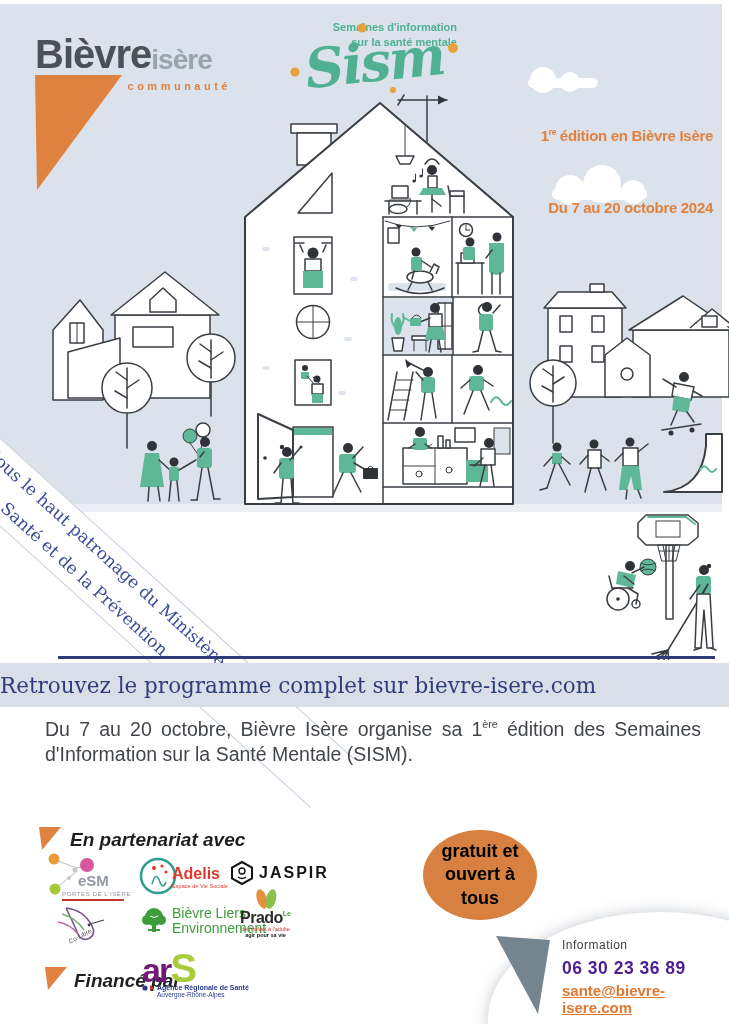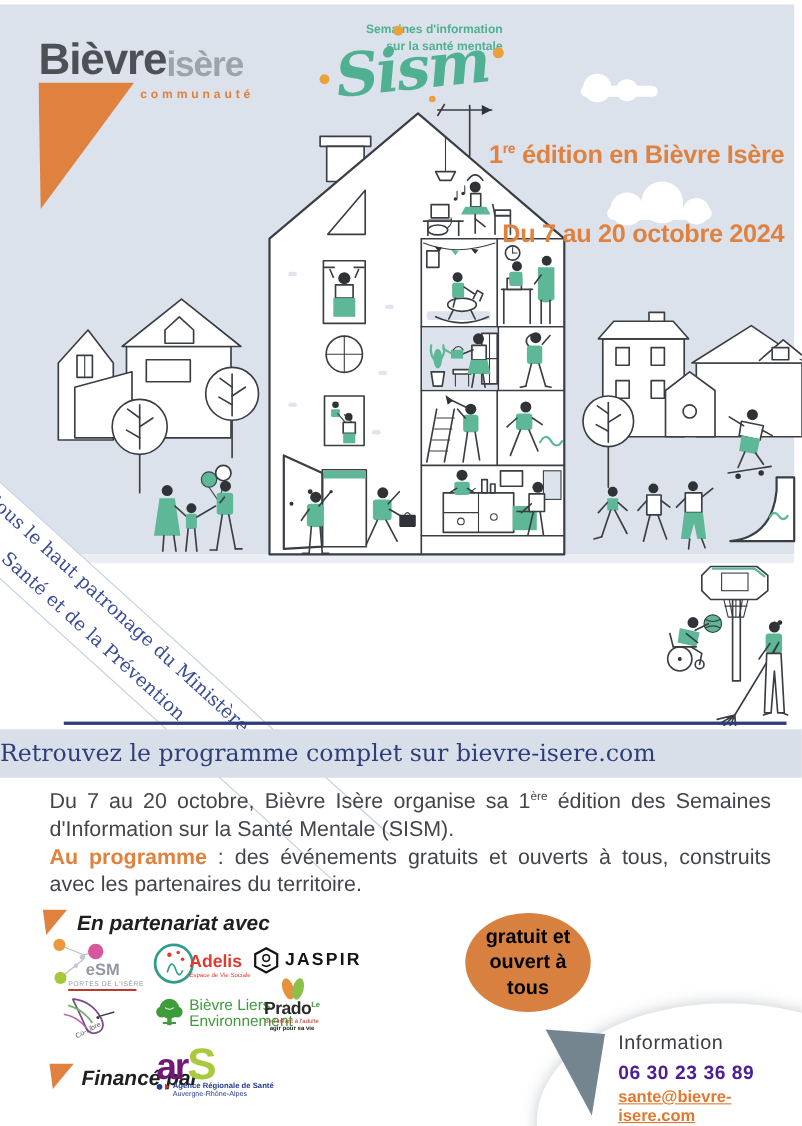--- a/index.html
+++ b/index.html
@@ -10,26 +10,26 @@
   .ow{fill:#ffffff;stroke:#3a3e43;stroke-width:1.5;stroke-linejoin:round}
   .ow2{fill:#ffffff;stroke:#3a3e43;stroke-width:2;stroke-linejoin:round}
   .thin{stroke:#3a3e43;fill:none;stroke-width:1;stroke-linecap:round}
   .g{fill:#5eb897}
   .gs{stroke:#5eb897;fill:none;stroke-width:2;stroke-linecap:round}
   .h{fill:#2f3337}
   .spk{fill:#dfe5ee}
   
   .abs{position:absolute}
   #brand-bold{font-weight:800;color:#4b5157;font-size:40px;letter-spacing:-1px;line-height:1}
-  #brand-light{font-weight:600;color:#9ba3ab;font-size:32px;letter-spacing:-1px;line-height:1}
+  #brand-light{font-weight:600;color:#9ba3ab;font-size:28px;letter-spacing:-1px;line-height:1}
   #brand-sub{font-weight:700;color:#e0823f;font-size:11px;letter-spacing:3.5px;}
   .sism-word{font-family:"DejaVu Serif",serif;font-style:italic;font-weight:700;font-size:54px;
              color:#4fb192;letter-spacing:-2px;transform:rotate(-6deg)}
   .sism-tag{font-weight:700;font-size:11px;line-height:1.35;color:#4fb192;text-align:right}
-  .headline{font-weight:700;color:#e0823f;font-size:23px;text-align:right;letter-spacing:-0.3px}
+  .headline{font-weight:700;color:#e0823f;font-size:15px;text-align:right;letter-spacing:-0.3px}
   .band{position:absolute;left:-60px;top:383px;width:560px;height:64px;background:#ffffff;
         border-top:1.5px solid #c3cedd;border-bottom:1.5px solid #c3cedd;
         transform:rotate(42.2deg);transform-origin:0 0;z-index:2;
         font-family:"DejaVu Serif",serif;color:#3b4c99;font-size:17px;}
   .band .l{padding-left:82px;line-height:31px;white-space:nowrap}
   .band .l:first-child{padding-top:1px}
   #navy-line{position:absolute;left:58px;top:656px;width:657px;height:3px;background:#2e3d7a;z-index:3}
   #program-bar{position:absolute;left:0;top:663px;width:729px;height:44px;background:#d9dfe9;z-index:3;
                display:flex;align-items:center}
   #program-bar .t{font-family:"DejaVu Serif",serif;font-size:21.5px;color:#2e3d7a;padding-left:0;white-space:nowrap}
@@ -39,21 +39,21 @@
   #intro sup{font-size:0.55em;vertical-align:super}
   .hl{color:#e0813e;font-weight:700}
   .part-label{font-weight:700;font-style:italic;font-size:19px;color:#1d1f21;white-space:nowrap}
   .tri{position:absolute;z-index:4}
   #badge{position:absolute;left:423px;top:830px;width:114px;height:90px;border-radius:50%;
          background:#d8803f;z-index:4;display:flex;flex-direction:column;justify-content:center;
          align-items:center;color:#000000;font-weight:800;font-size:18px;line-height:1.3;text-align:center}
   #info-ellipse{position:absolute;left:488px;top:912px;width:345px;height:215px;border-radius:50%;
                 background:#fff;box-shadow:0 0 14px rgba(100,110,130,.38);z-index:4}
   #info-text{position:absolute;left:562px;top:938px;z-index:6}
-  #info-title{font-size:18px;color:#3a3e44;letter-spacing:.5px}
+  #info-title{font-size:12px;color:#3a3e44;letter-spacing:.5px}
   #info-phone{font-size:17.5px;font-weight:700;color:#4c1d95;margin-top:6px;letter-spacing:.5px}
   #info-email{font-size:15px;font-weight:700;color:#e2772f;text-decoration:underline;margin-top:3px;display:inline-block}
   
   .jaspir-row{display:flex;align-items:center;gap:5px}
   .jaspir-name{font-weight:800;font-size:16px;letter-spacing:2px;color:#141414}
   .bl-row{display:flex;align-items:center;gap:4px}
   .bl-text{font-weight:400;font-size:14px;line-height:1.05;color:#3f9c3a}
   .prado-box{text-align:center;line-height:1}
   .prado-le{font-size:7px;color:#3f9c3a;font-weight:700;vertical-align:top}
   .prado-name{font-weight:800;font-size:16px;color:#2b2b2b;letter-spacing:-0.5px}
@@ -496,21 +496,20 @@
   </div>
   <div class="abs headline" style="right:16px;top:199px;width:300px;z-index:4">Du 7 au 20 octobre 2024</div>
 
   <div id="navy-line"></div>
   <div id="program-bar">
     <span class="t">Retrouvez le programme complet sur bievre-isere.com</span>
   </div>
 
   <div id="intro">
     <p><span>Du 7 au 20 octobre, Bièvre Isère organise sa 1</span><sup>ère</sup><span> édition des Semaines d'Information sur la Santé Mentale (SISM).</span></p>
-    <p><span class="hl">Au programme</span><span> : des événements gratuits et ouverts à tous, construits avec les partenaires du territoire.</span></p>
   </div>
 
   <svg class="tri" style="left:38px;top:826px" width="26" height="27">
     <polygon points="1,1 23,1 4,24" fill="#e0823f"></polygon>
   </svg>
   <div class="abs part-label" style="left:70px;top:829px;z-index:4">En partenariat avec</div>
 
   <svg class="abs" style="left:42px;top:848px;z-index:4" width="100" height="56">
     <line x1="14" y1="12" x2="34" y2="20" stroke="#b9bec3" stroke-width="1"></line>
     <line x1="14" y1="40" x2="34" y2="24" stroke="#b9bec3" stroke-width="1"></line>

